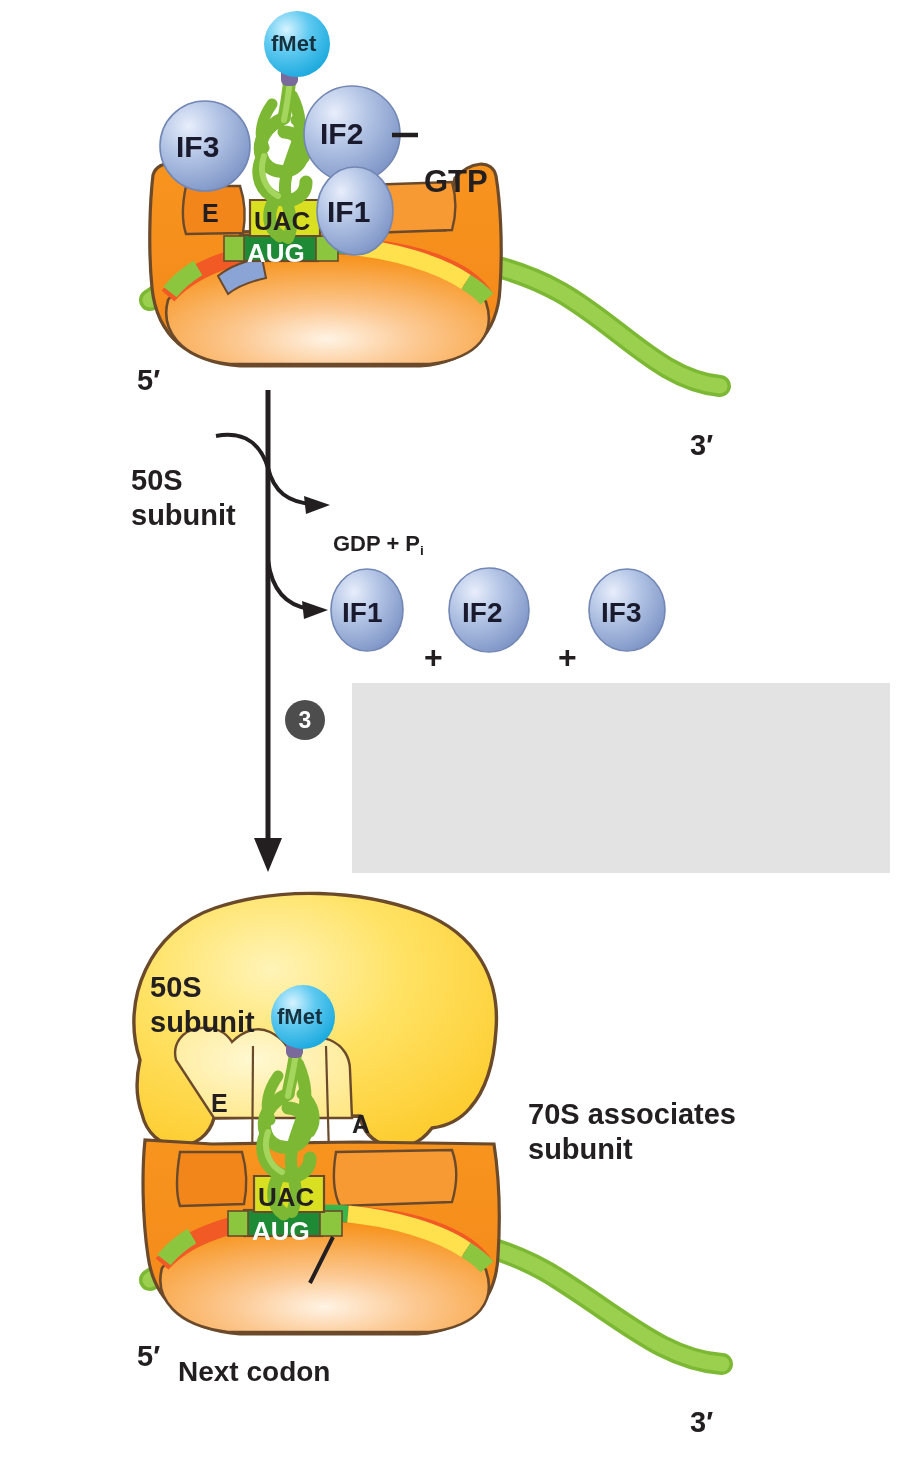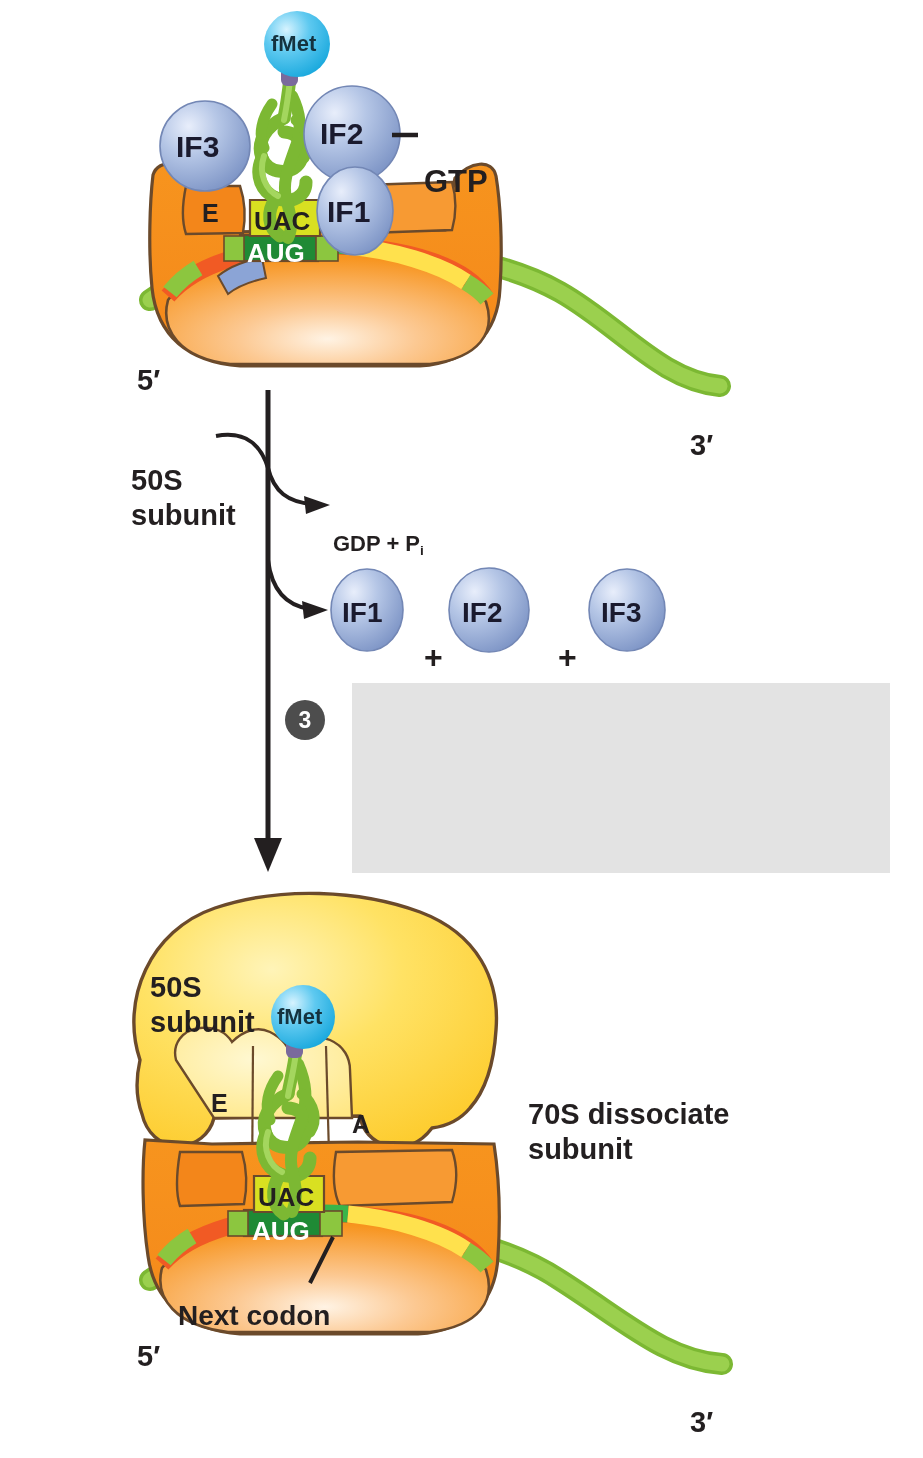--- a/index.html
+++ b/index.html
@@ -58,21 +58,21 @@
     display: flex; align-items: center; justify-content: center;
   }
   
   #lbl-gtp      { left: 424px; top: 120px;  font-size: 31px; }
   #lbl-5prime-t { left: 137px; top: 320px;  font-size: 29px; }
   #lbl-3prime-t { left: 690px; top: 385px;  font-size: 29px; }
   #lbl-50s-sub  { left: 131px; top: 420px;  font-size: 29px; }
   #lbl-gdp      { left: 333px; top: 488px;  font-size: 22px; }
   #lbl-70s      { left: 528px; top: 1054px; font-size: 29px; }
   #lbl-50s-big  { left: 150px; top: 927px;  font-size: 29px; }
-  #lbl-nextcod  { left: 178px; top: 1256px; font-size: 28px; }
+  #lbl-nextcod  { left: 178px; top: 1312px; font-size: 28px; }
   #lbl-5prime-b { left: 137px; top: 1296px; font-size: 29px; }
   #lbl-3prime-b { left: 690px; top: 1362px; font-size: 29px; }
 
   .sub { font-size: 0.62em; vertical-align: -0.28em; }
 
   .ribotext {
     position: absolute;
     font-weight: bold;
     color: #231f20;
     white-space: pre;
@@ -312,20 +312,20 @@
 
   <div class="txt" id="lbl-50s-big"><span>50S</span>
 <span>subunit</span></div>
 
   <div class="ribotext" id="b-fMet">fMet</div>
   <div class="ribotext" id="b-E">E</div>
   <div class="ribotext" id="b-A">A</div>
   <div class="ribotext" id="b-UAC">UAC</div>
   <div class="ribotext" id="b-AUG" style="color:#ffffff;">AUG</div>
 
-  <div class="txt" id="lbl-70s"><span>70S dissociate</span>
+  <div class="txt" id="lbl-70s"><span>70S associates</span>
 <span>subunit</span></div>
 
   <div class="txt" id="lbl-nextcod">Next codon</div>
   <div class="txt" id="lbl-5prime-b">5′</div>
   <div class="txt" id="lbl-3prime-b">3′</div>
 
 </div>
 
 </body></html>

